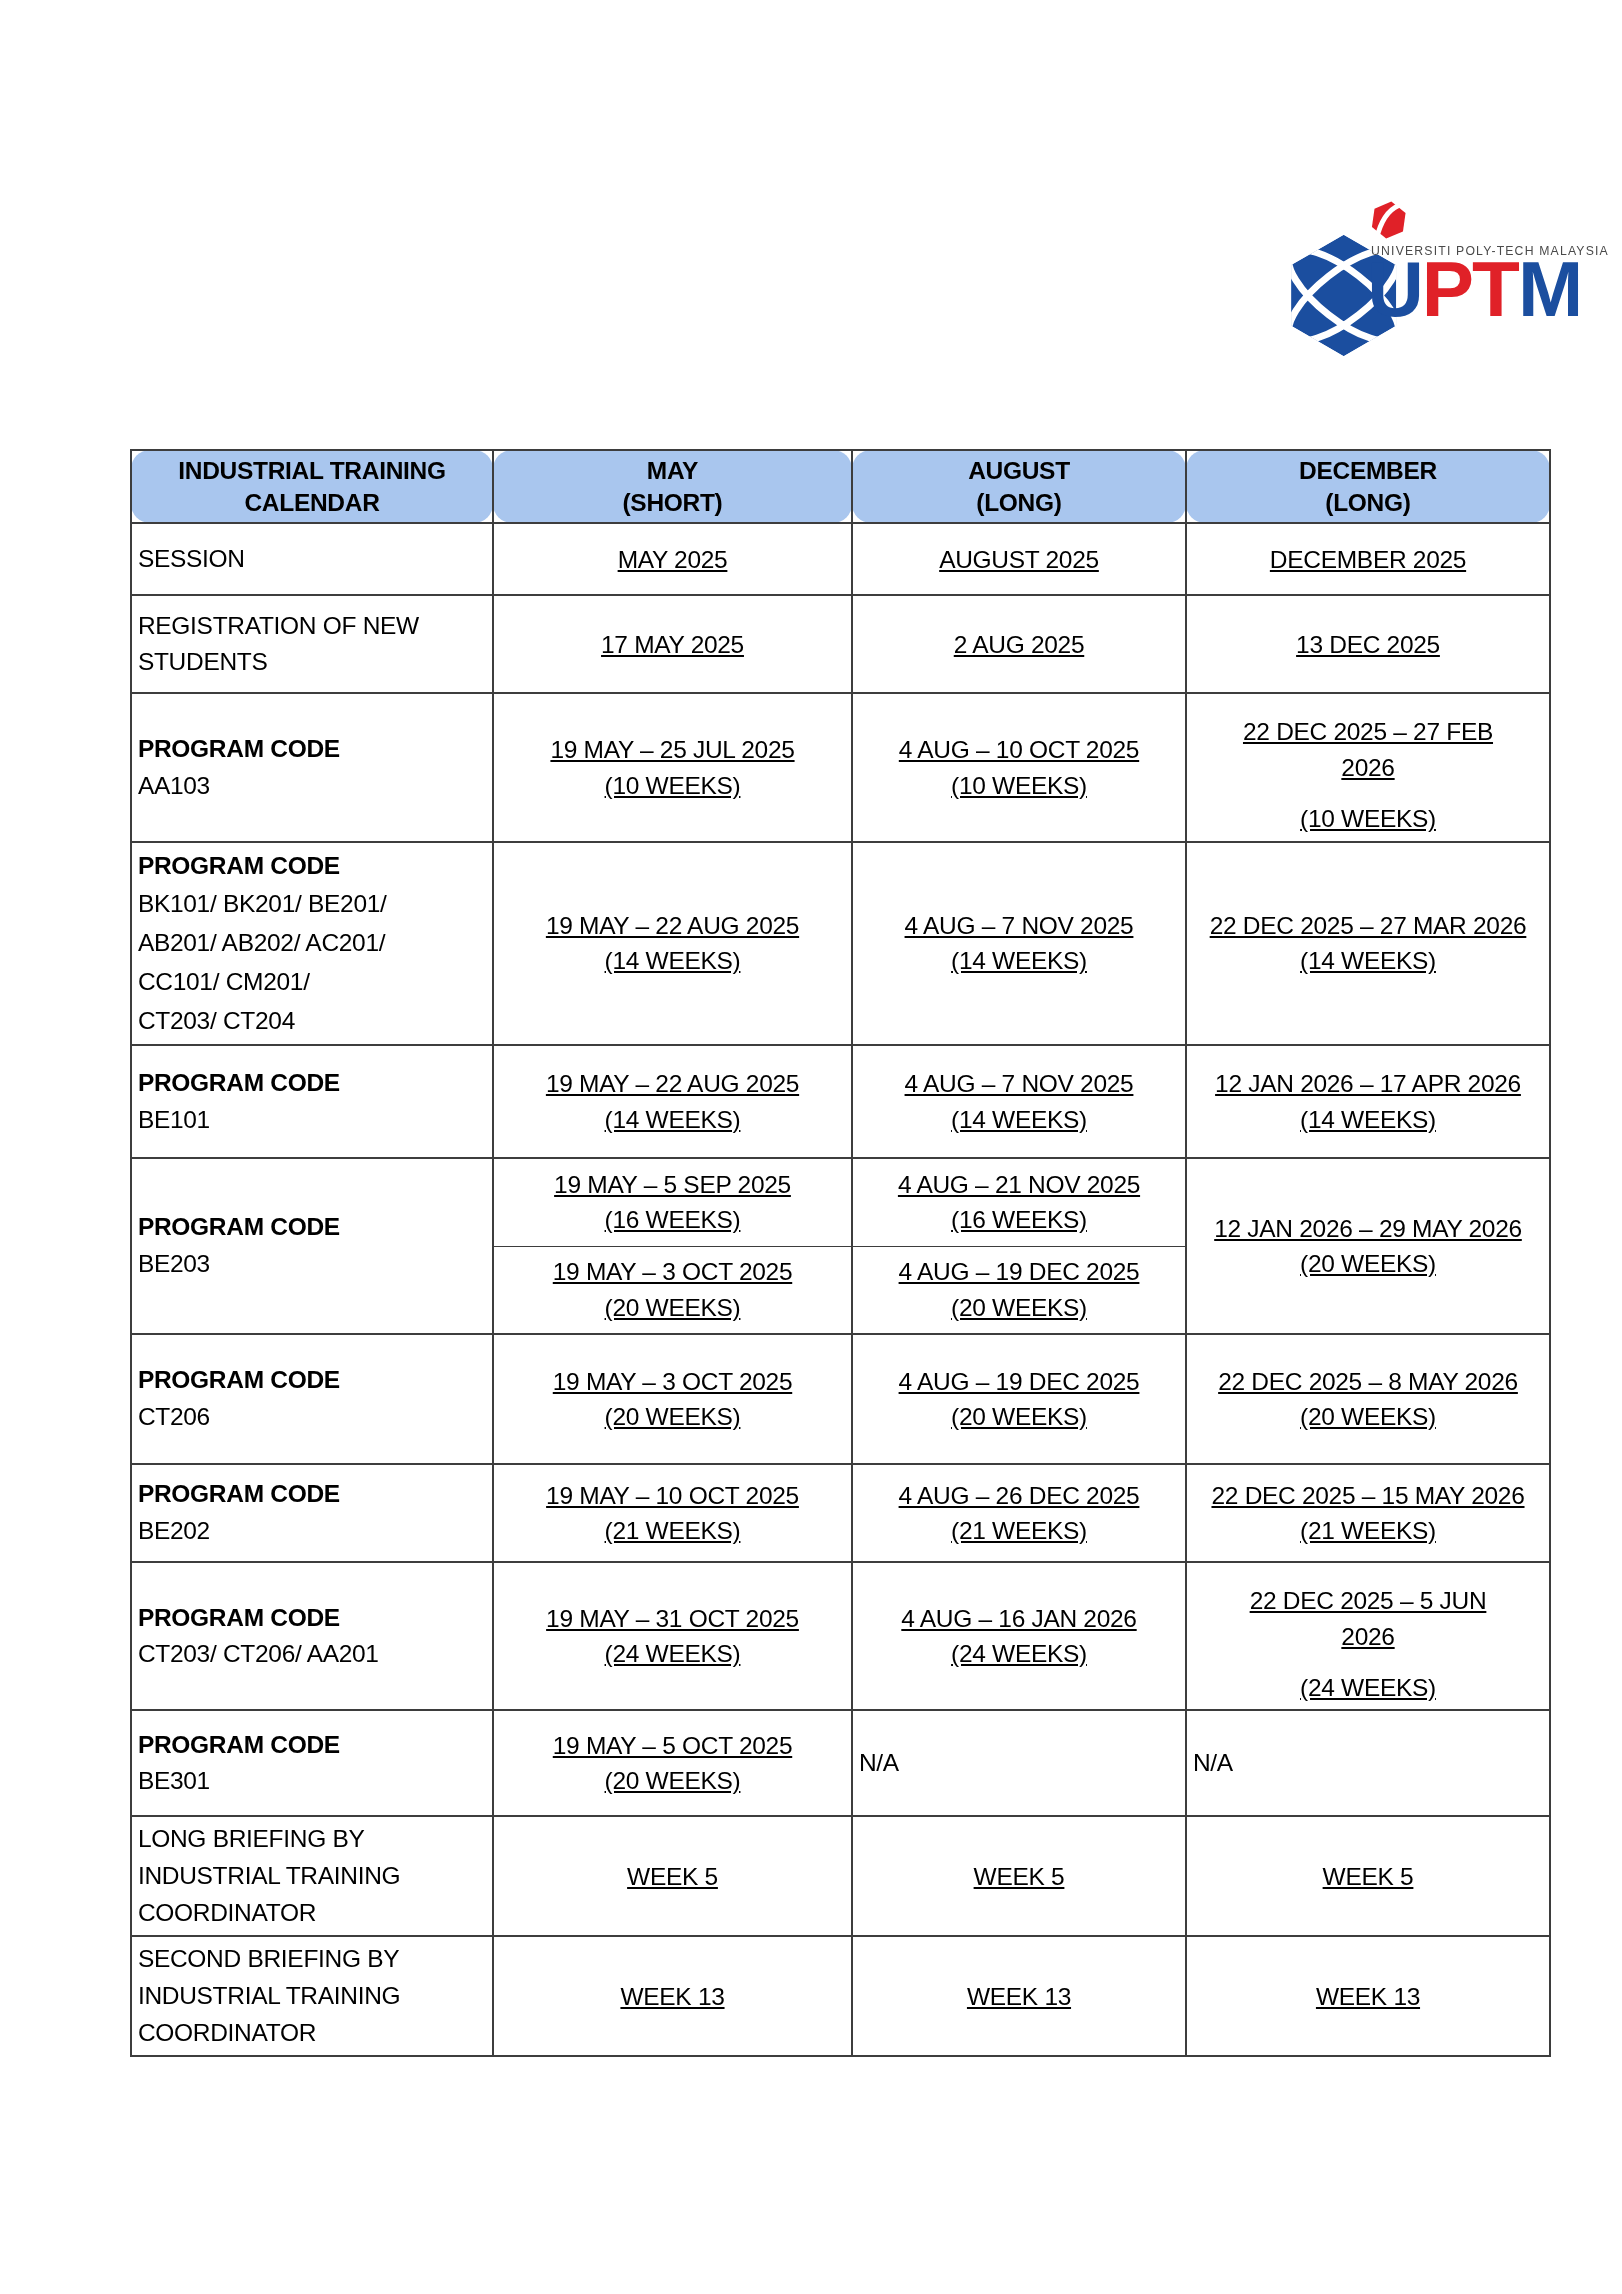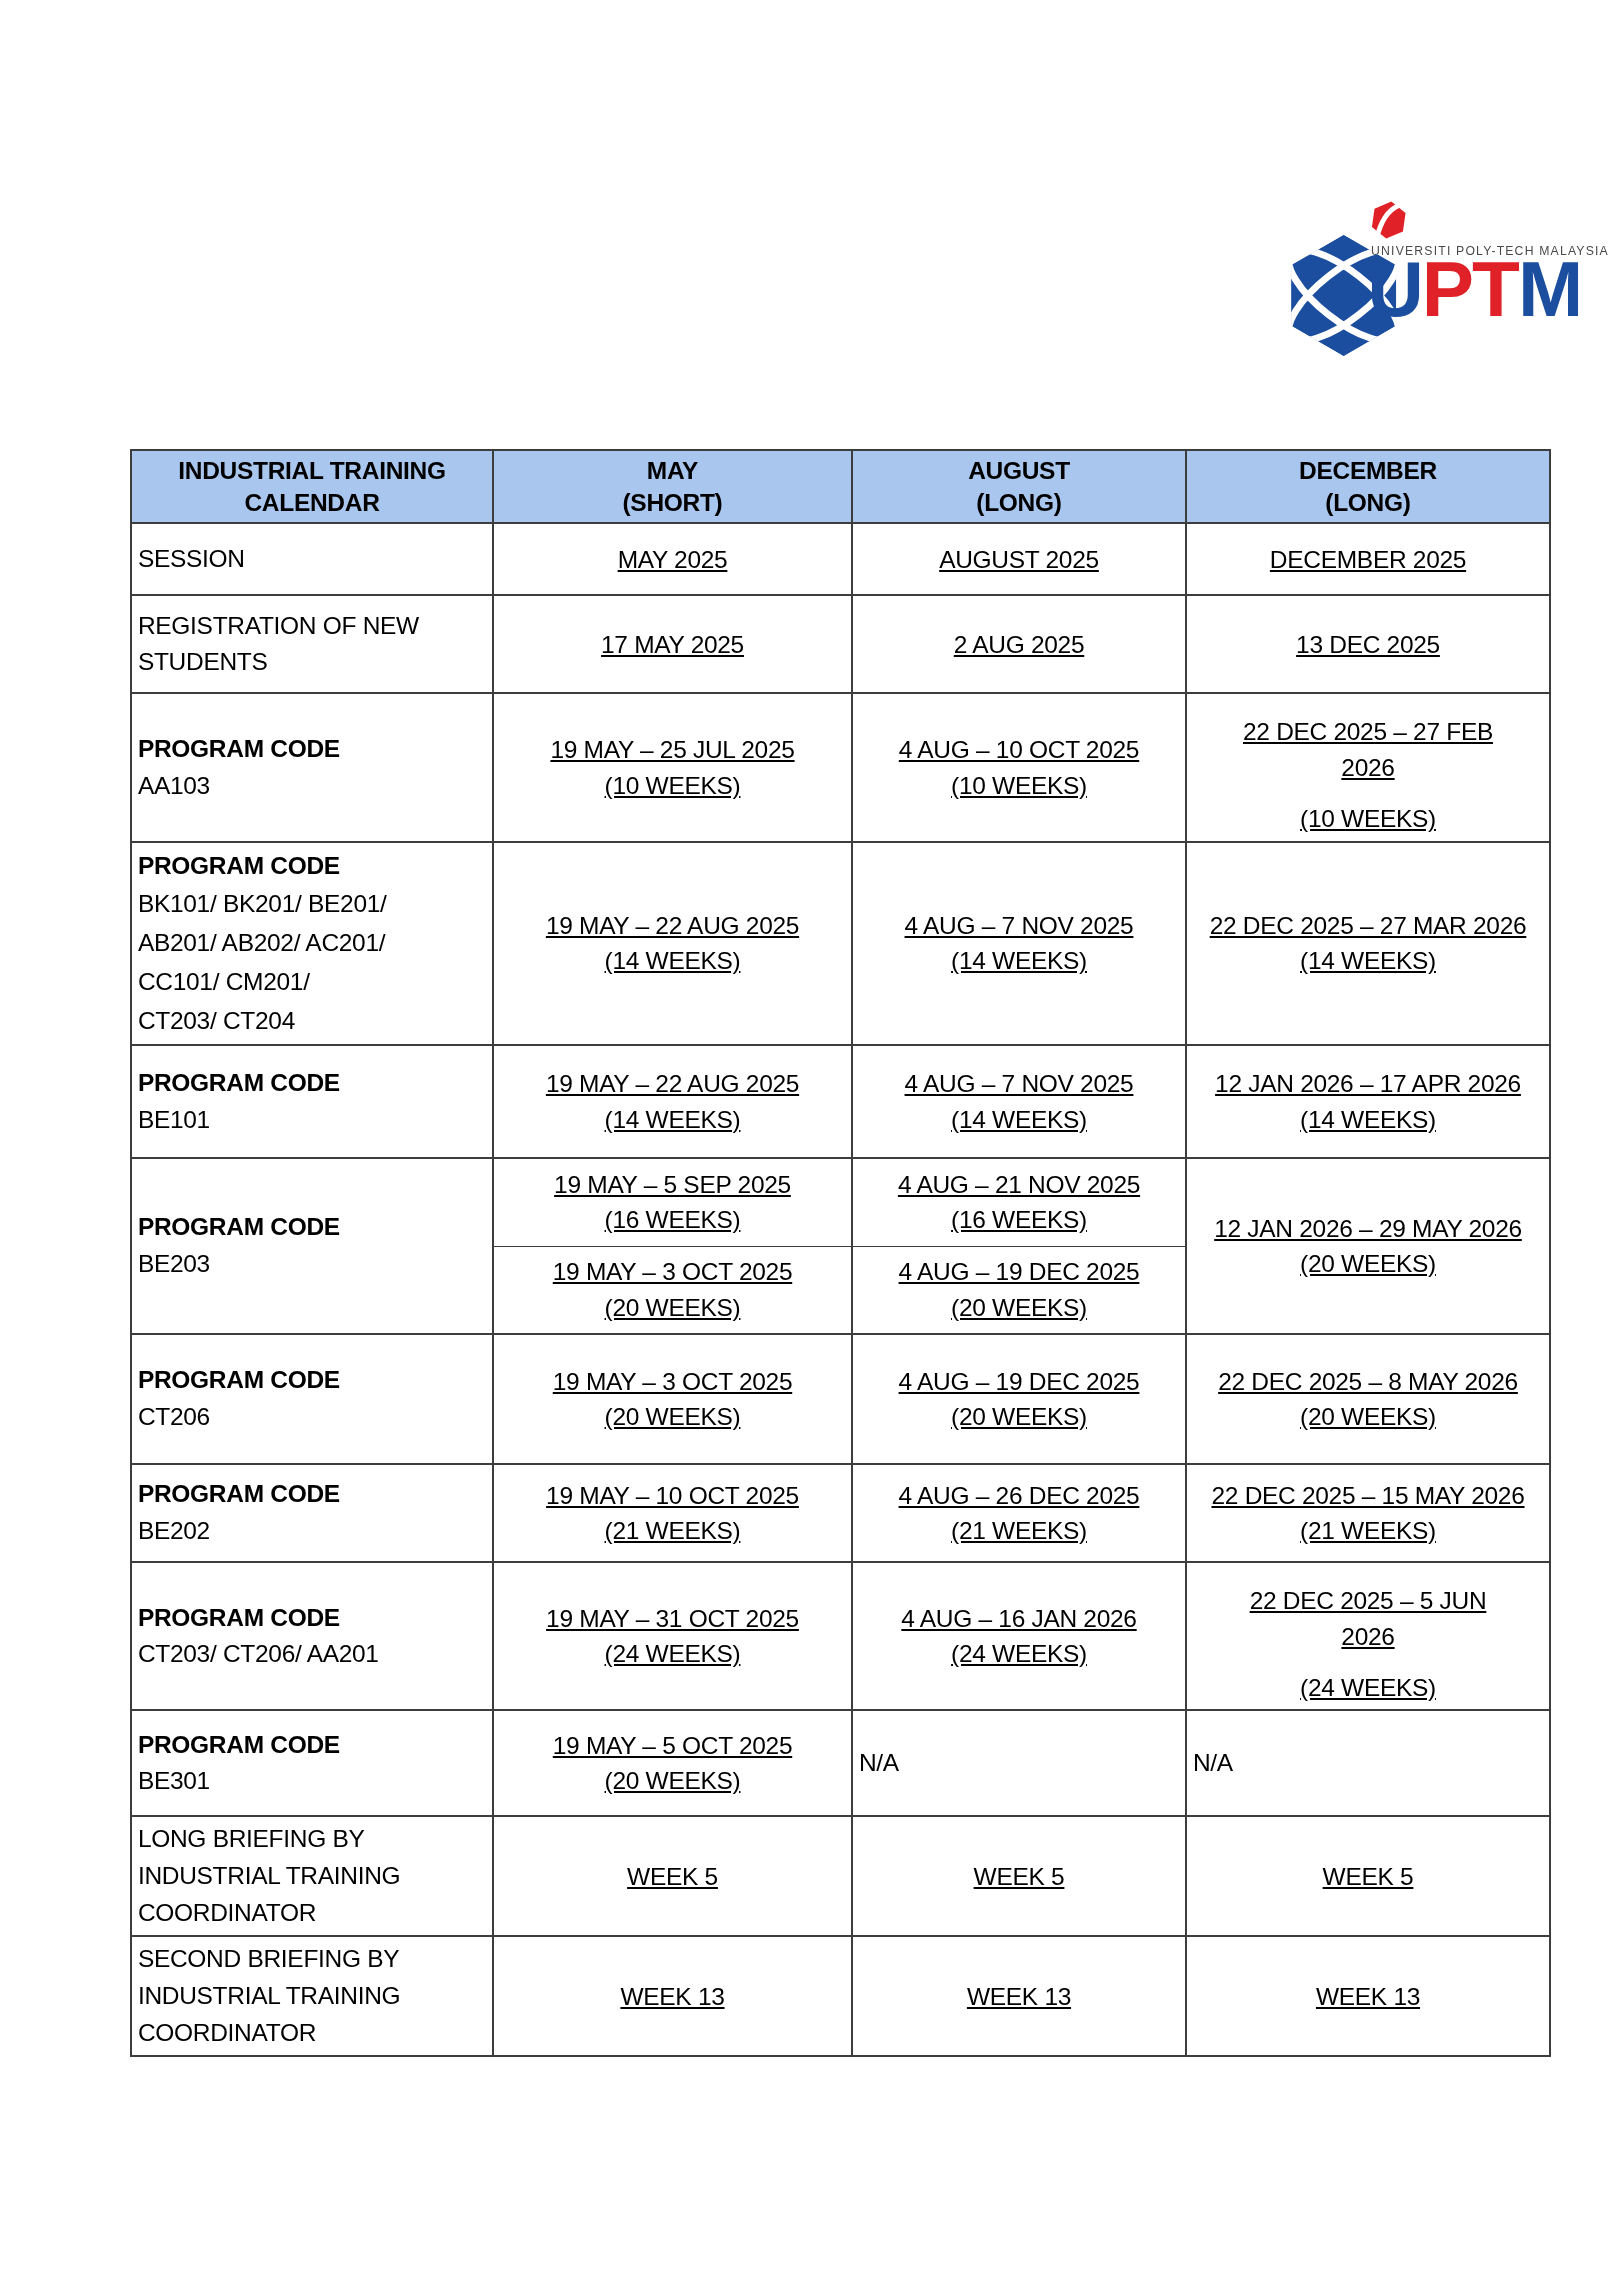--- a/index.html
+++ b/index.html
@@ -45,21 +45,21 @@
   .cal-table col.c4{width:364px;}
   .cal-table th,.cal-table td{
     border:2px solid #3d3d3d;
     font-size:24.5px;letter-spacing:-0.3px;
     vertical-align:middle;
     padding:3.9px 5.9px;
   }
   .hcell{
     background:#a9c6ee;
     font-weight:700;font-size:26.5px;
-    line-height:1.3;
+    line-height:1.3;border-radius:19px;
   }
   .label-cell{
     text-align:left;
     padding-left:13.7px;padding-right:7.8px;
     line-height:1.5;
   }
   .data-cell{
     text-align:center;
     line-height:1.45;
     text-decoration:underline;

